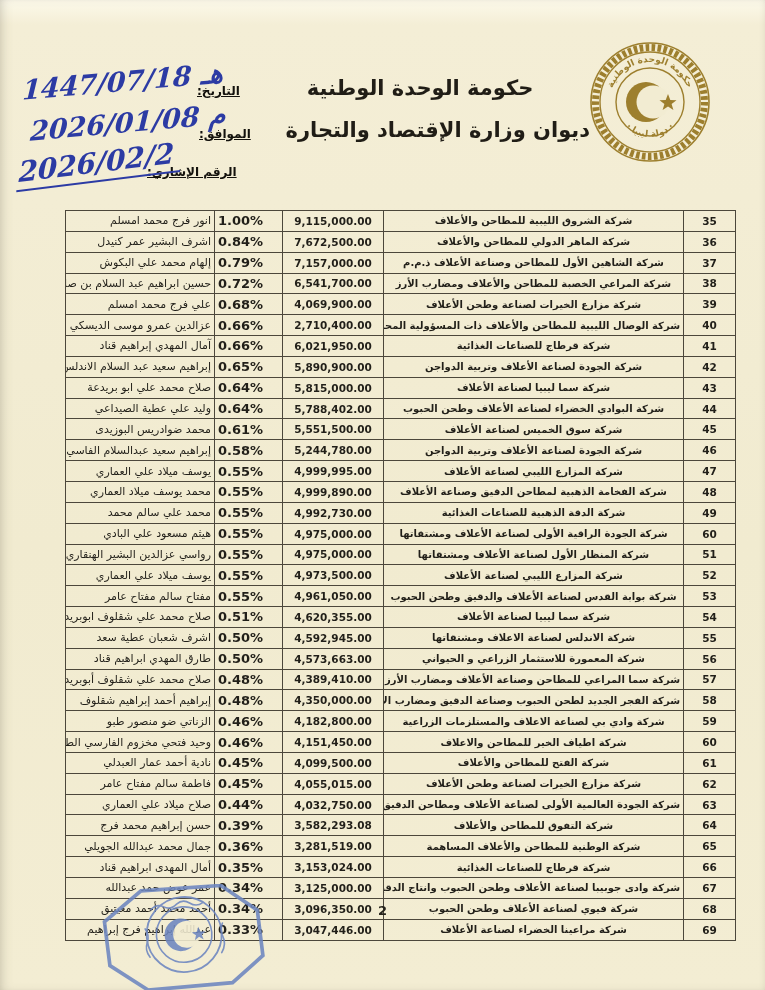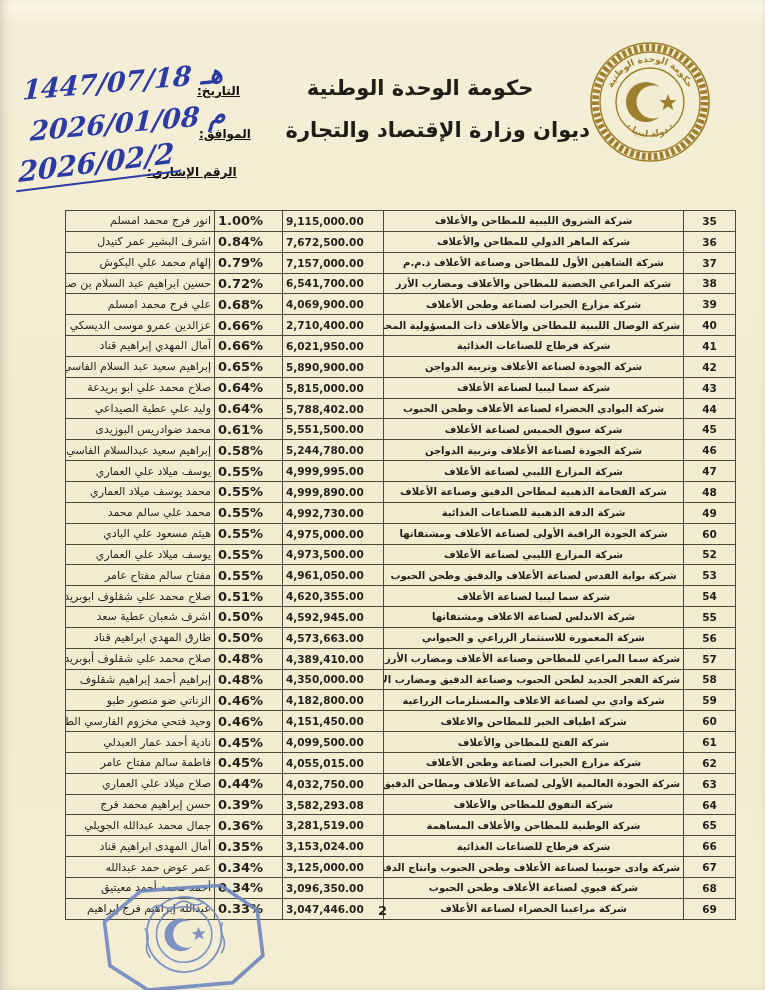--- a/index.html
+++ b/index.html
@@ -41,21 +41,21 @@
   table.records{
     position:absolute;left:65px;top:210px;width:635px;height:695px;
     border-collapse:collapse;table-layout:fixed;
   }
   table.records td{
     border:1px solid #4c473b;padding:0 3px;height:19.85px;overflow:hidden;
     white-space:nowrap;color:#211f19;vertical-align:middle;
   }
   td.c-name{width:142px;border-left:none;font-size:11px;direction:rtl;}
   td.c-pct{width:61px;font-size:13px;font-weight:bold;}
-  td.c-amt{width:94px;text-align:left;padding-right:9px;font-size:10.5px;font-weight:bold;}
+  td.c-amt{width:94px;text-align:center;padding-right:9px;font-size:10.5px;font-weight:bold;}
   td.c-co{width:293px;text-align:center;font-size:10px;font-weight:bold;direction:rtl;}
   td.c-num{width:45px;text-align:center;font-size:10.5px;font-weight:bold;}
   
   .page-number{
     position:absolute;left:0;top:903px;width:765px;text-align:center;
     font-size:13px;font-weight:bold;color:#25231c;
   }
   .stamp{position:absolute;left:78px;top:884px;width:212px;height:106px;opacity:.88;}
 </style>
 </head>
@@ -143,21 +143,21 @@
           <td class="c-num">40</td>
         </tr>
         <tr>
           <td class="c-name">آمال المهدي إبراهيم قناد</td>
           <td class="c-pct">0.66%</td>
           <td class="c-amt">6,021,950.00</td>
           <td class="c-co">شركة قرطاج للصناعات الغذائية</td>
           <td class="c-num">41</td>
         </tr>
         <tr>
-          <td class="c-name">إبراهيم سعيد عبد السلام الفاسي</td>
+          <td class="c-name">إبراهيم سعيد عبد السلام الاندلس</td>
           <td class="c-pct">0.65%</td>
           <td class="c-amt">5,890,900.00</td>
           <td class="c-co">شركة الجودة لصناعة الأعلاف وتربية الدواجن</td>
           <td class="c-num">42</td>
         </tr>
         <tr>
           <td class="c-name">صلاح محمد علي ابو بريدعة</td>
           <td class="c-pct">0.64%</td>
           <td class="c-amt">5,815,000.00</td>
           <td class="c-co">شركة سما ليبيا لصناعة الأعلاف</td>
@@ -204,20 +204,27 @@
           <td class="c-amt">4,992,730.00</td>
           <td class="c-co">شركة الدقة الذهبية للصناعات الغذائية</td>
           <td class="c-num">49</td>
         </tr>
         <tr>
           <td class="c-name">هيثم مسعود علي البادي</td>
           <td class="c-pct">0.55%</td>
           <td class="c-amt">4,975,000.00</td>
           <td class="c-co">شركة الجودة الراقية الأولى لصناعة الأعلاف ومشتقاتها</td>
           <td class="c-num">60</td>
+        </tr>
+        <tr>
+          <td class="c-name">رواسي عزالدين البشير الهنقاري</td>
+          <td class="c-pct">0.55%</td>
+          <td class="c-amt">4,975,000.00</td>
+          <td class="c-co">شركة المنظار الأول لصناعة الأعلاف ومشتقاتها</td>
+          <td class="c-num">51</td>
         </tr>
         <tr>
           <td class="c-name">يوسف ميلاد علي العماري</td>
           <td class="c-pct">0.55%</td>
           <td class="c-amt">4,973,500.00</td>
           <td class="c-co">شركة المزارع الليبي لصناعة الأعلاف</td>
           <td class="c-num">52</td>
         </tr>
         <tr>
           <td class="c-name">مفتاح سالم مفتاح عامر</td>

